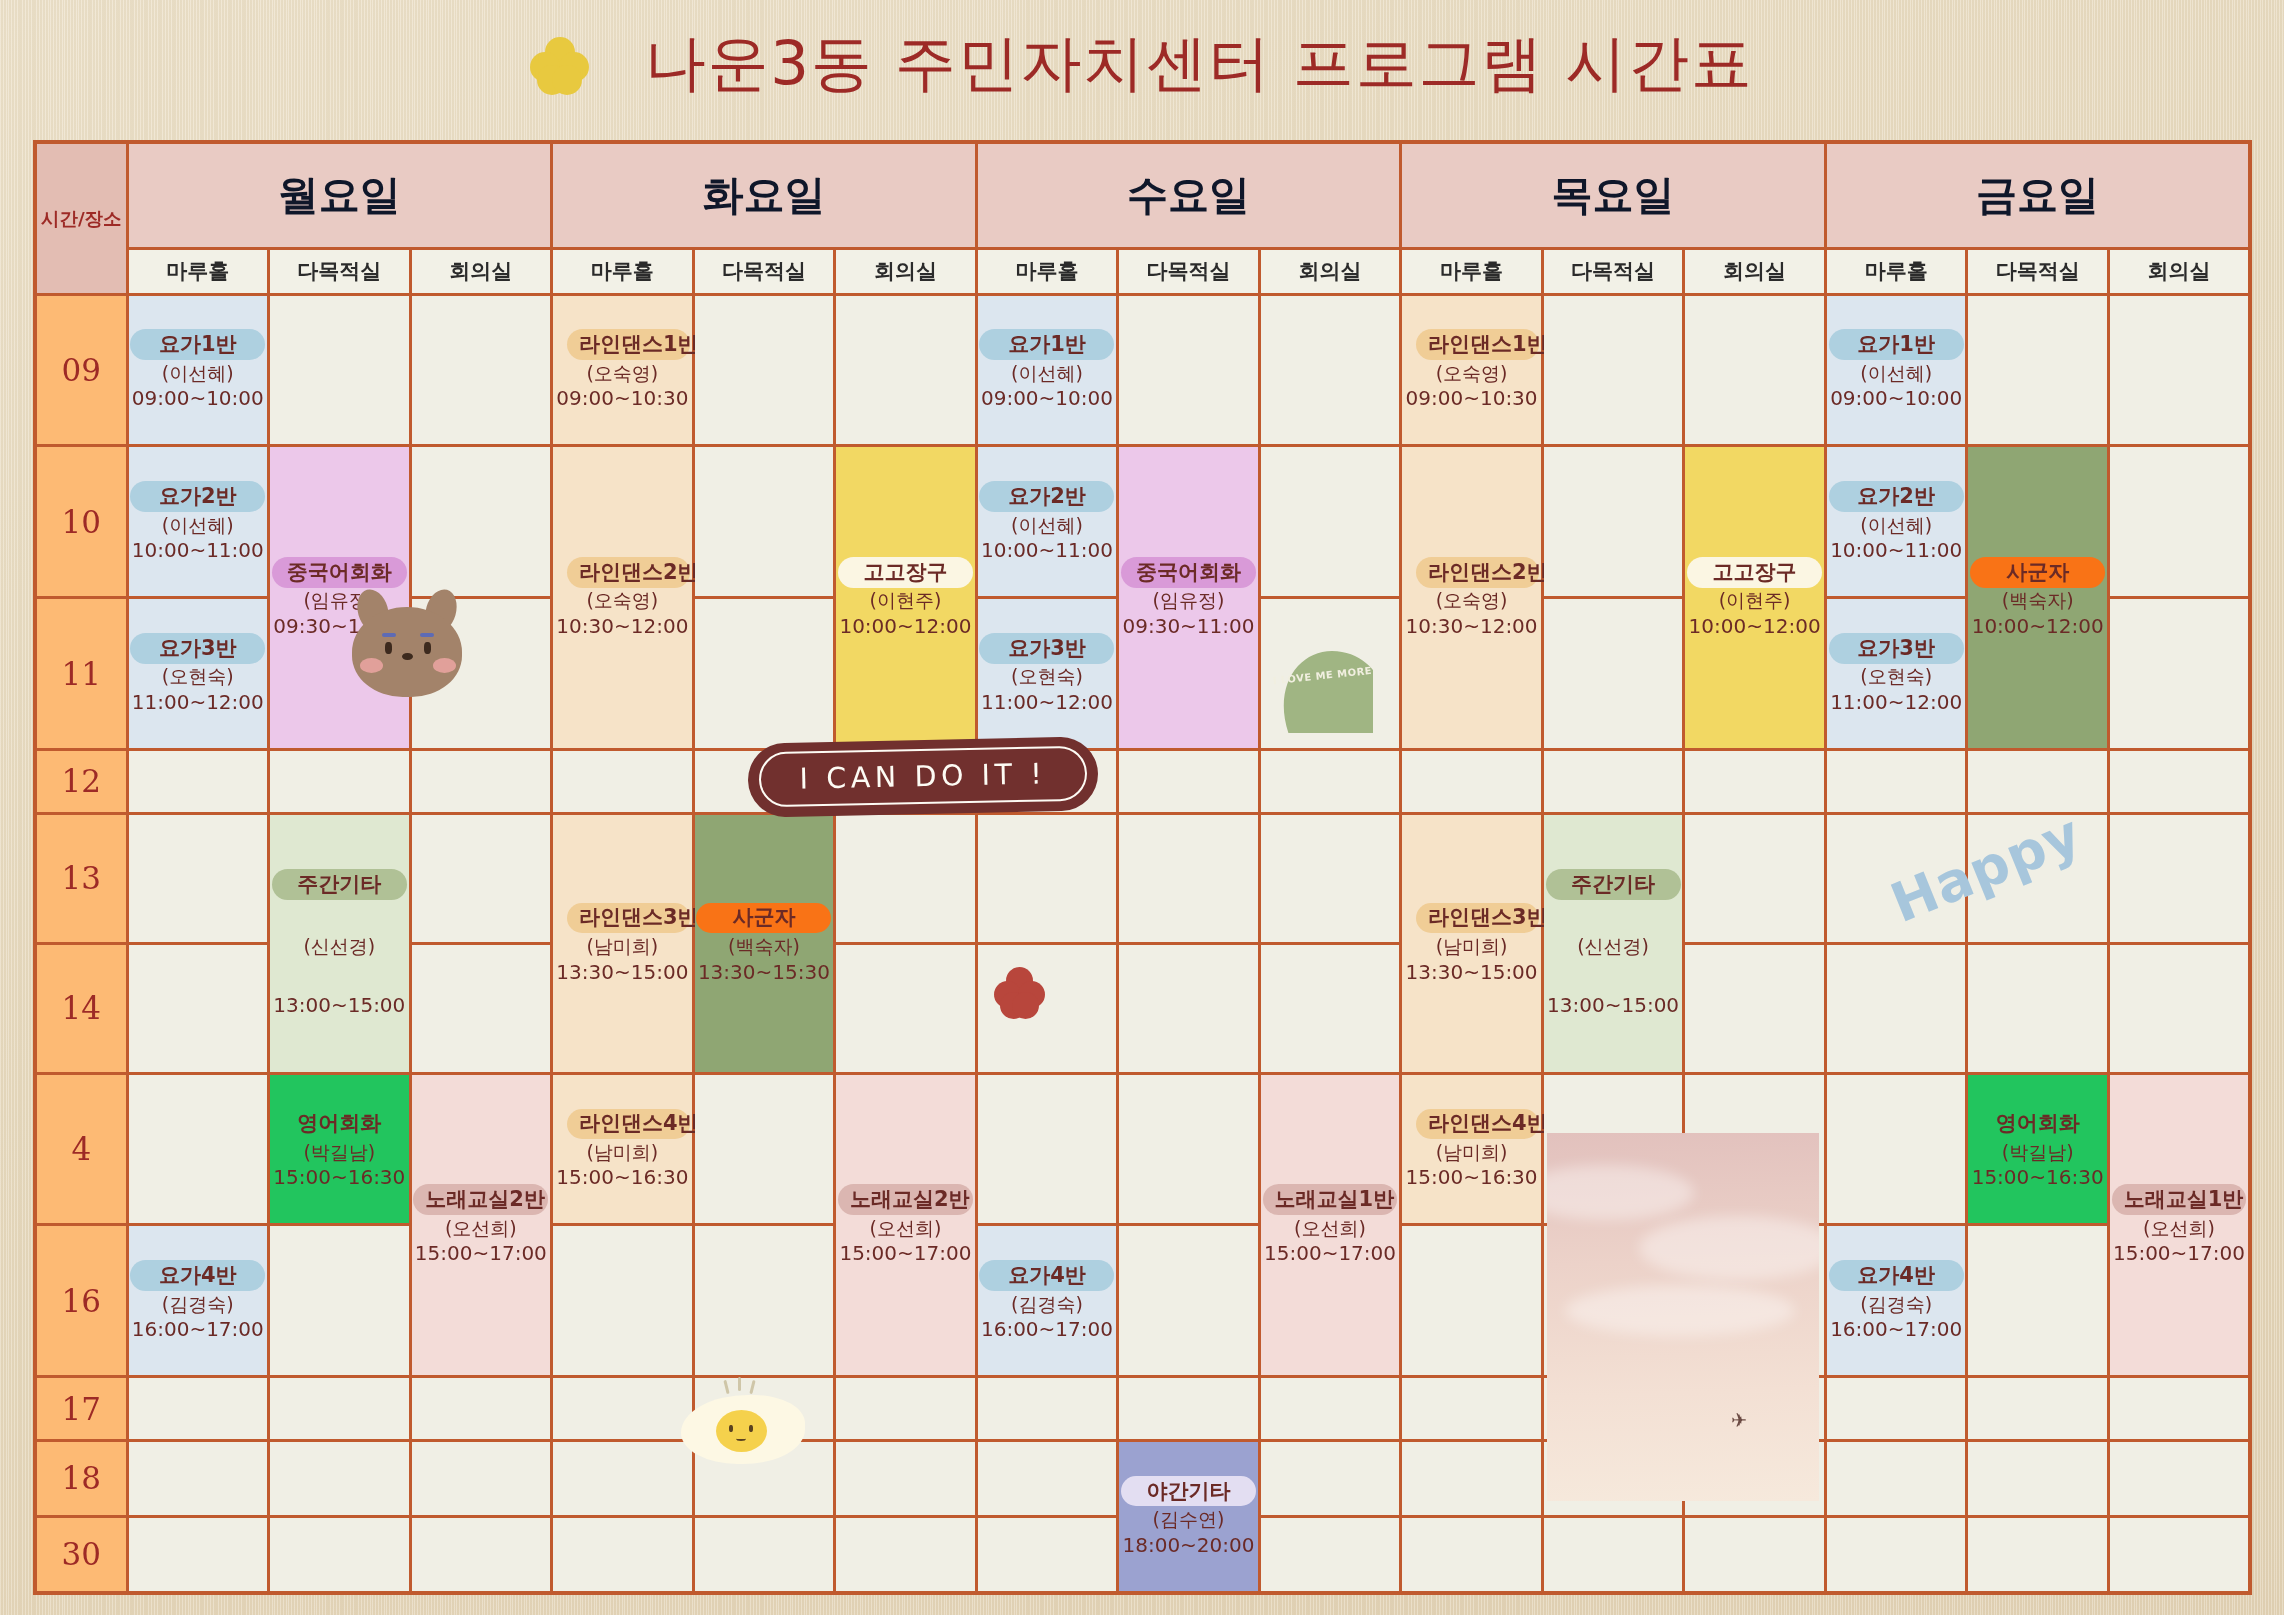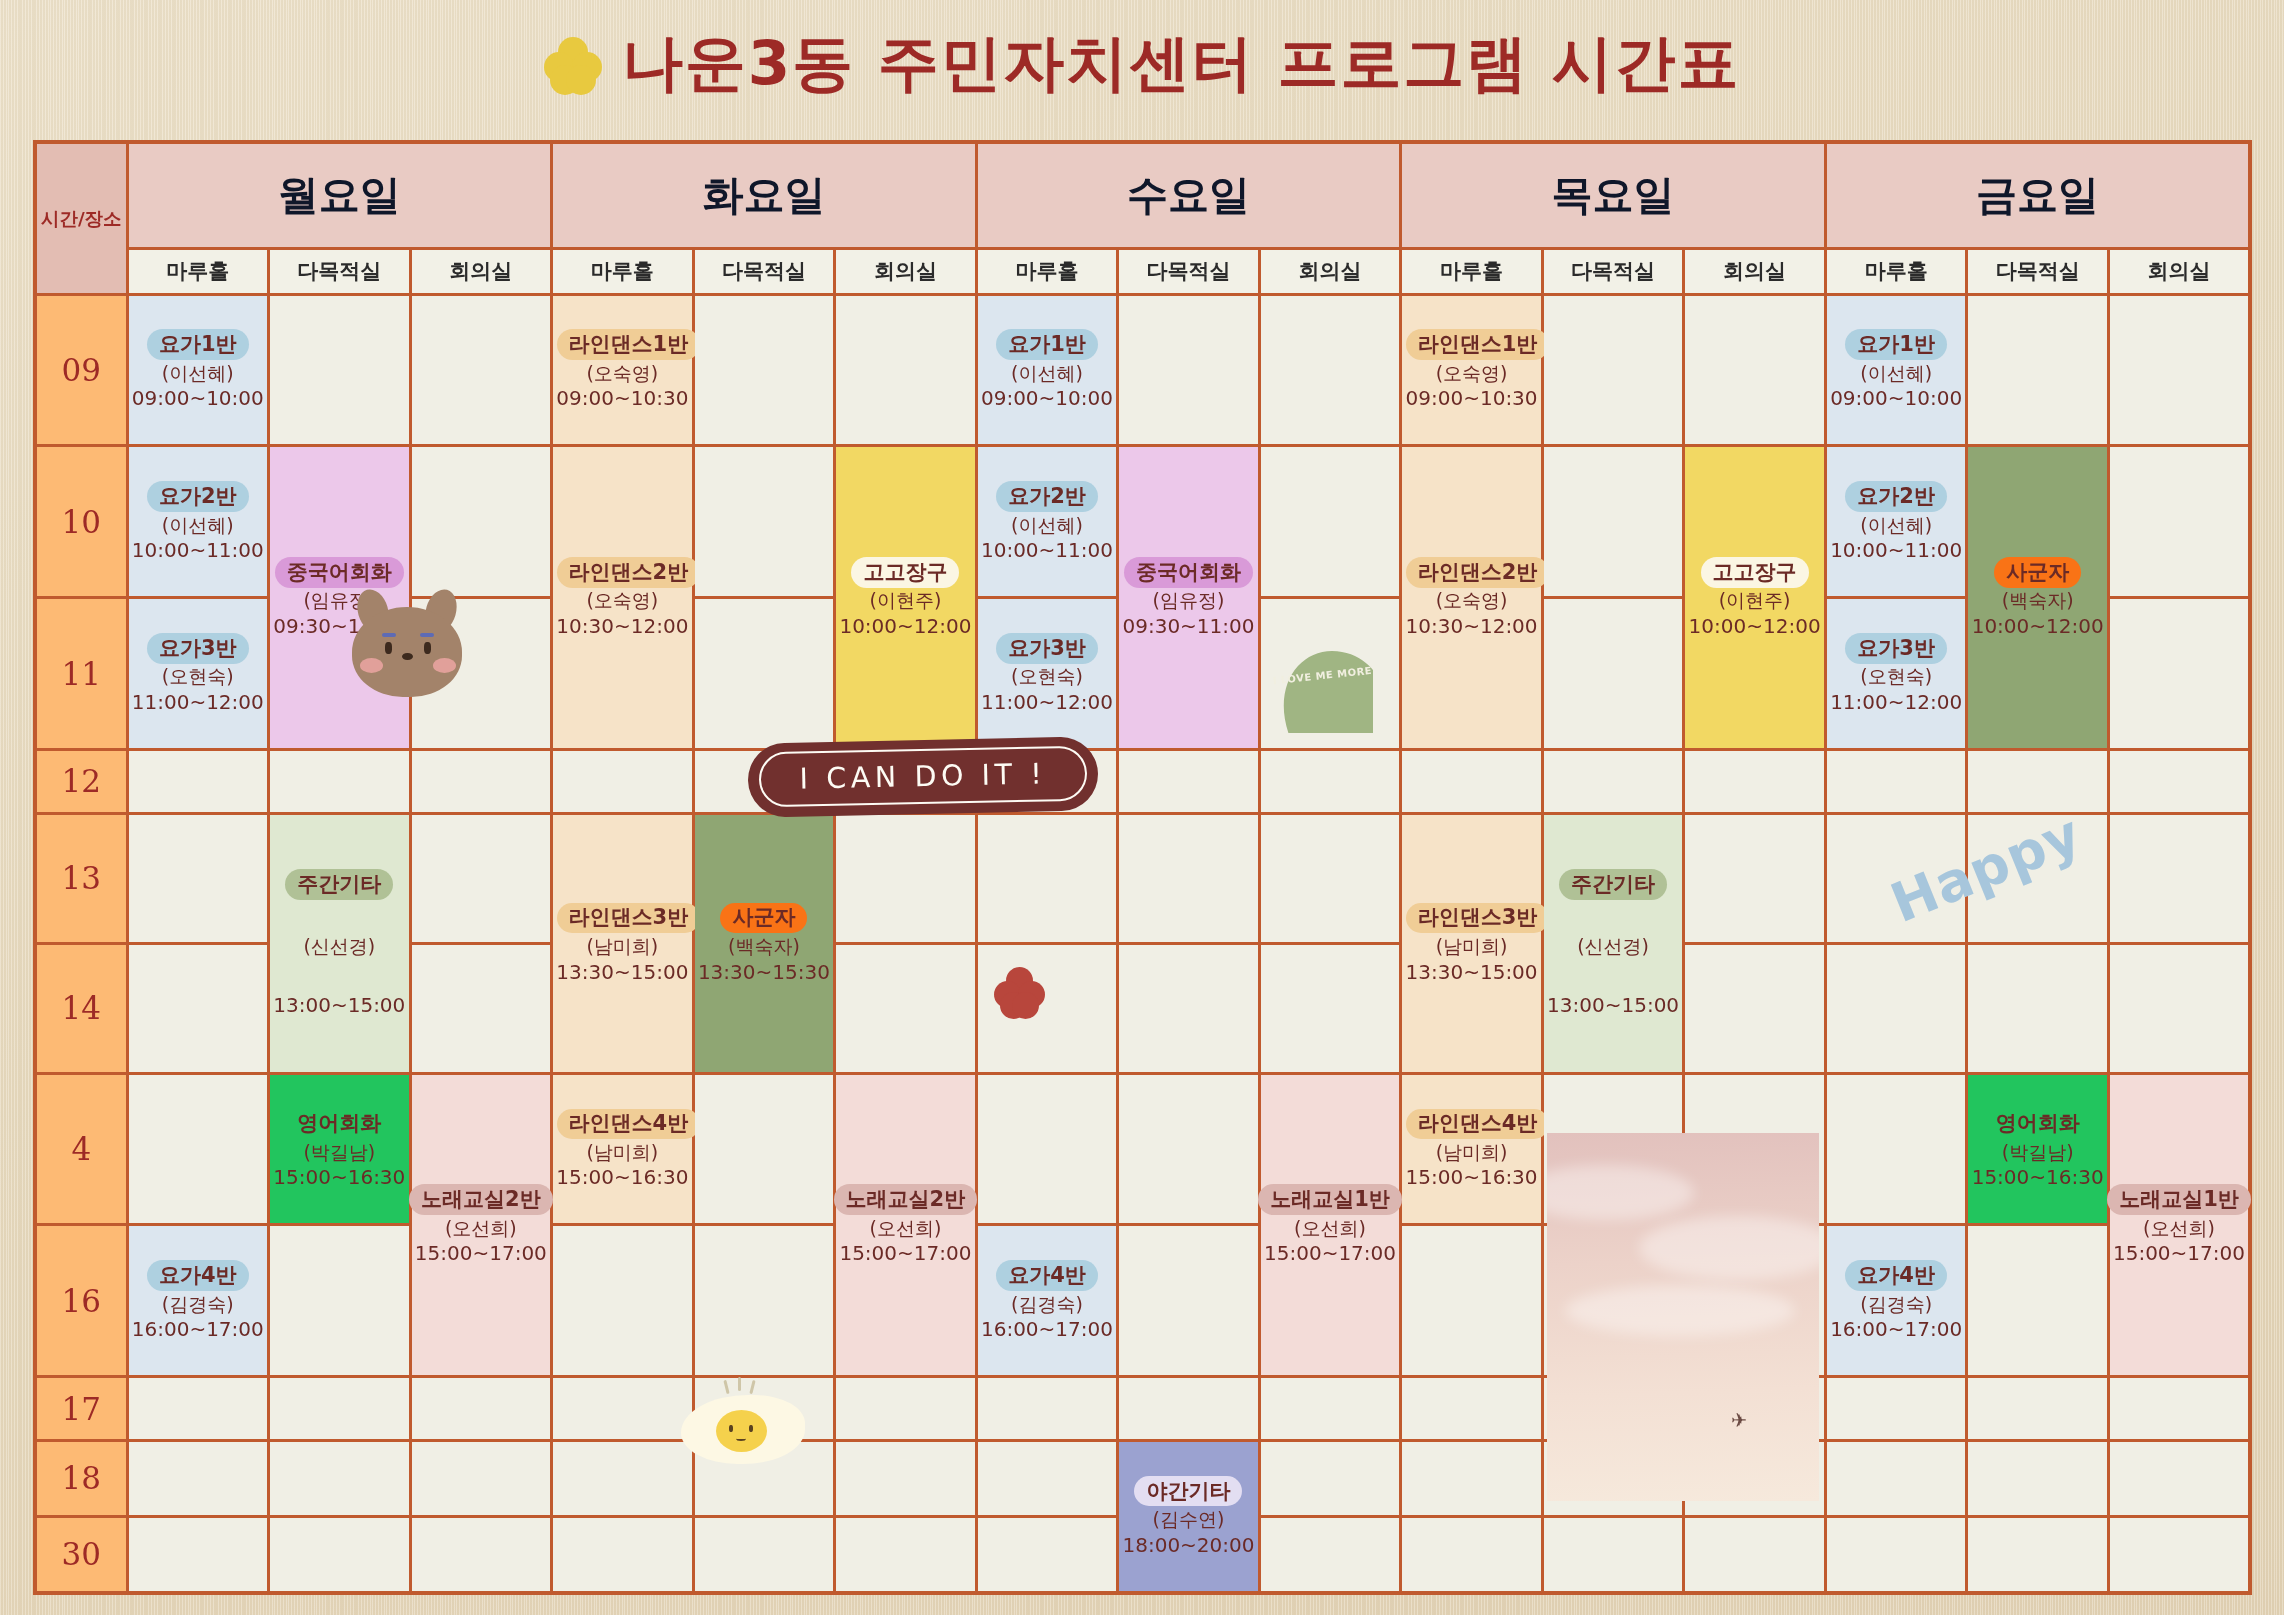--- a/index.html
+++ b/index.html
@@ -31,25 +31,26 @@
     position: absolute; width: 30px; height: 30px; border-radius: 50%;
     background: #e8c93f;
   }
   #flower-icon .p1 { left: 14.3px; top: 0; }
   #flower-icon .p2 { left: 0; top: 15.7px; }
   #flower-icon .p3 { left: 28.5px; top: 15.7px; }
   #flower-icon .p4 { left: 6.4px; top: 28.5px; }
   #flower-icon .p5 { left: 22px; top: 28.5px; }
   #title-text {
     font-size: 61px;
-    font-weight: 700;
+    font-weight: 400;
     color: #9d2a26;
     letter-spacing: 1.8px;
     white-space: nowrap;
     font-family: "DejaVu Sans", sans-serif;
+    padding-left: 36px;
   }
 
   
   #schedule-table {
     position: absolute;
     left: 33px; top: 140px;
     width: 2219px; height: 1455px;
     border-collapse: collapse;
     table-layout: fixed;
     background: #f0efe5;
@@ -97,21 +98,20 @@
     font-family: "DejaVu Sans", sans-serif;
   }
   .empty-cell { background: #f0efe5; }
 
   
   .class-cell { padding: 0; }
   .class-block {
     width: 100%; height: 100%;
     display: flex;
     flex-direction: column;
-    align-items: center;
     justify-content: center;
     gap: 2.8px;
     padding: 4.6px 1.8px;
     font-family: "DejaVu Sans", sans-serif;
     color: #6b2a26;
   }
   .class-name {
     display: inline-block;
     padding: 3.7px 12px;
     border-radius: 28px;

